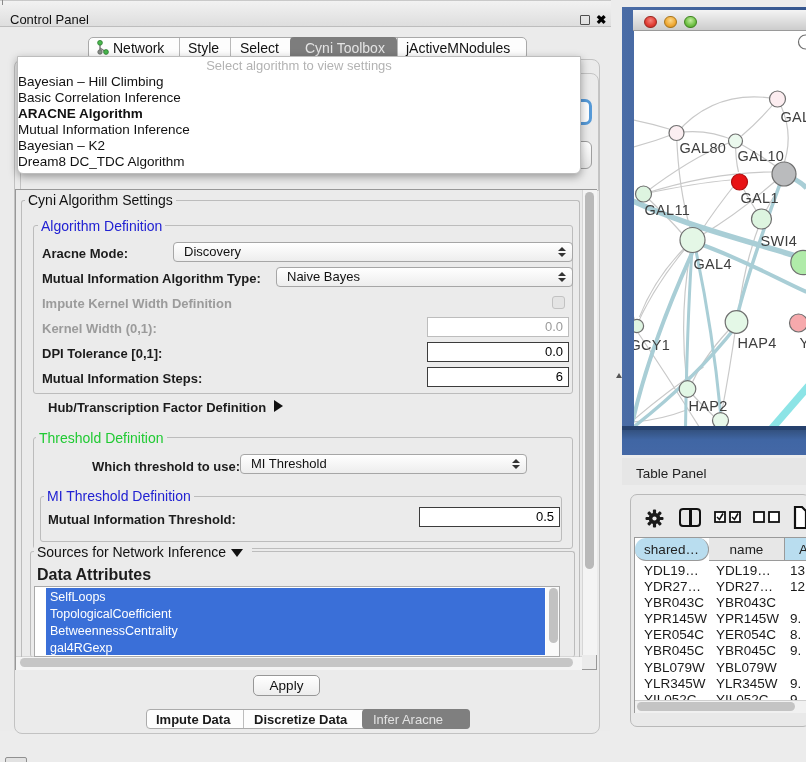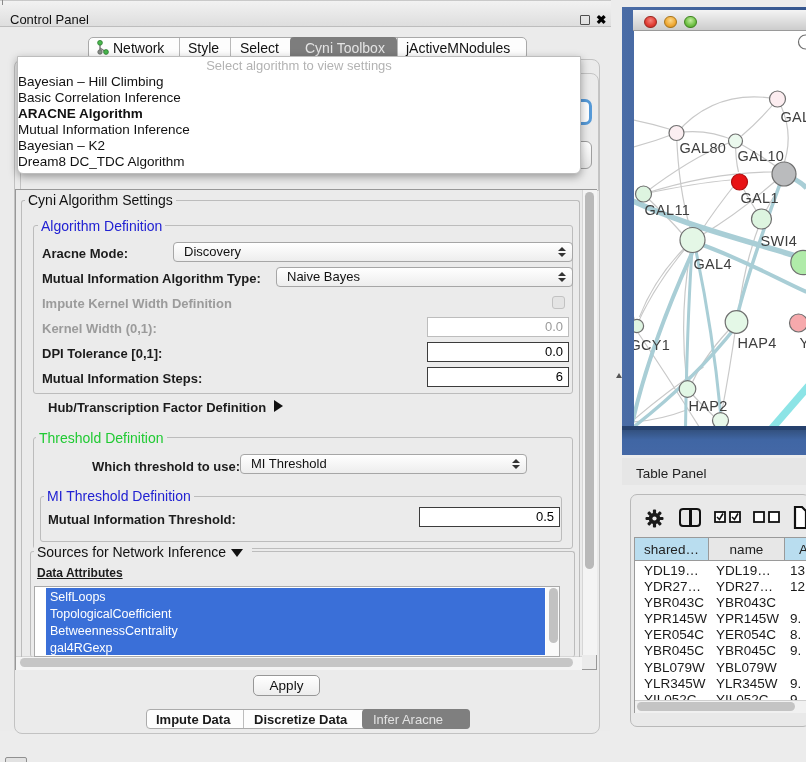--- a/index.html
+++ b/index.html
@@ -84,21 +84,21 @@
 <div class="lbl" style="position:absolute;left:92px;top:459px;">Which threshold to use:</div>
 <div class="combo" style="left:240px;top:454px;width:287px;">MI Threshold<span class="stepper"></span></div>
 <div class="gbox" style="left:40px;top:496px;width:520px;height:44px;"></div>
 <div class="gtitle" style="left:44px;top:488px;color:#2121d2;">MI Threshold Definition</div>
 <div class="lbl" style="position:absolute;left:48px;top:512px;">Mutual Information Threshold:</div>
 <div class="field fen" style="left:419px;top:507px;width:141px;">0.5</div>
 
 <div class="gbox" style="left:30px;top:551px;width:543px;height:105px;border-bottom:none;"></div>
 <div class="gtitle" style="left:34px;top:544px;color:#111;padding-right:26px;">Sources for Network Inference</div>
 <div class="abs" style="left:231px;top:549px;width:0;height:0;border-left:6.5px solid transparent;border-right:6.5px solid transparent;border-top:8px solid #111;"></div>
-<div class="lbl" style="position:absolute;left:37px;top:566px;font-size:12px;text-decoration:underline;">Data Attributes</div>
+<div class="lbl" style="position:absolute;left:37px;top:566px;font-size:16px;">Data Attributes</div>
 <div class="abs" style="left:34px;top:586px;width:526px;height:71px;background:#fff;border:1px solid #a9a9a9;box-sizing:border-box;"></div>
 <div class="abs" style="left:46px;top:587.5px;width:499px;height:67.5px;background:#3a6fd8;"></div>
 <div class="abs" style="left:50px;top:589px;width:490px;font-size:12.5px;color:#fff;line-height:16.9px;">SelfLoops<br>TopologicalCoefficient<br>BetweennessCentrality<br>gal4RGexp</div>
 <div class="abs" style="left:546px;top:587px;width:13px;height:69px;background:#fafafa;"></div>
 <div class="abs" style="left:549px;top:588px;width:9px;height:55px;background:#c2c2c2;border-radius:4.5px;"></div>
 
 <div class="abs" style="left:253px;top:675px;width:67px;height:21px;background:linear-gradient(#ffffff,#ededed);border:1px solid #979797;border-radius:5px;box-sizing:border-box;text-align:center;font-size:13.5px;color:#111;line-height:19px;">Apply</div>
 <div class="abs" style="left:146px;top:709px;width:324px;height:20px;background:#fdfdfd;border:1px solid #ababab;border-radius:4px;box-sizing:border-box;"></div>
 <div class="abs" style="left:243px;top:710px;width:1px;height:18px;background:#bdbdbd;"></div>
 <div class="abs" style="left:362px;top:709px;width:108px;height:20px;background:#7f7f7f;border-radius:4px;"></div>
@@ -223,21 +223,21 @@
 </svg>
 <svg class="abs" style="left:753px;top:511px;" width="30" height="12" viewBox="0 0 30 12">
   <rect x="1" y="1" width="10" height="10" fill="#fff" stroke="#111" stroke-width="1.8"></rect>
   <rect x="16" y="1" width="10" height="10" fill="#fff" stroke="#111" stroke-width="1.8"></rect>
 </svg>
 <svg class="abs" style="left:793px;top:505px;" width="13" height="25" viewBox="0 0 13 25">
   <path d="M2,2 L9,2 L13,6 L13,23 L2,23 Z" fill="#fff" stroke="#111" stroke-width="2.2"></path>
 </svg>
 
 <div class="abs" style="left:634px;top:537px;width:172px;height:176px;background:#fff;border:1px solid #9a9a9a;border-right:none;box-sizing:border-box;overflow:hidden;"></div>
-<div class="abs" style="left:635px;top:538px;width:74px;height:23px;background:#b9ddef;border-right:1px solid #9a9a9a;border-bottom:1px solid #9a9a9a;box-sizing:border-box;text-align:center;font-size:13.5px;color:#222;line-height:23px;">shared…</div>
+<div class="abs" style="left:635px;top:538px;width:74px;height:23px;background:#b9ddef;border-right:1px solid #9a9a9a;border-bottom:1px solid #9a9a9a;box-sizing:border-box;text-align:center;font-size:13.5px;color:#222;line-height:23px;border-radius:11px;">shared…</div>
 <div class="abs" style="left:709px;top:538px;width:76px;height:23px;background:#e7e7e7;border-right:1px solid #9a9a9a;border-bottom:1px solid #9a9a9a;box-sizing:border-box;text-align:center;font-size:13.5px;color:#222;line-height:23px;">name</div>
 <div class="abs" style="left:785px;top:538px;width:21px;height:23px;background:#b9ddef;border-bottom:1px solid #9a9a9a;box-sizing:border-box;font-size:13.5px;color:#222;line-height:23px;padding-left:14px;">A</div>
 <div class="abs" style="left:644px;top:563px;width:70px;font-size:13.5px;color:#1a1a1a;line-height:16.1px;white-space:pre;">YDL19…
 YDR27…
 YBR043C
 YPR145W
 YER054C
 YBR045C
 YBL079W
 YLR345W

